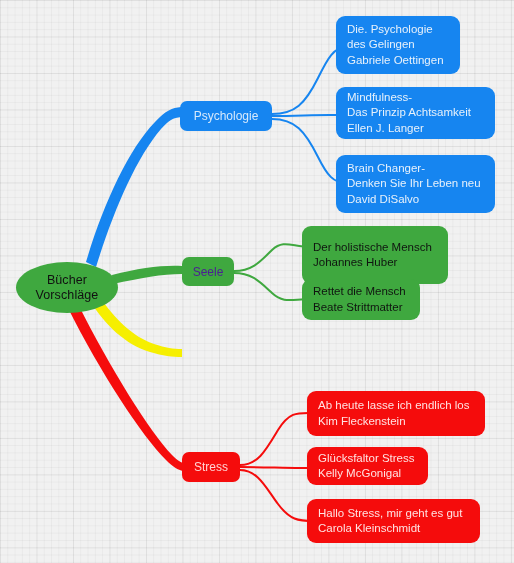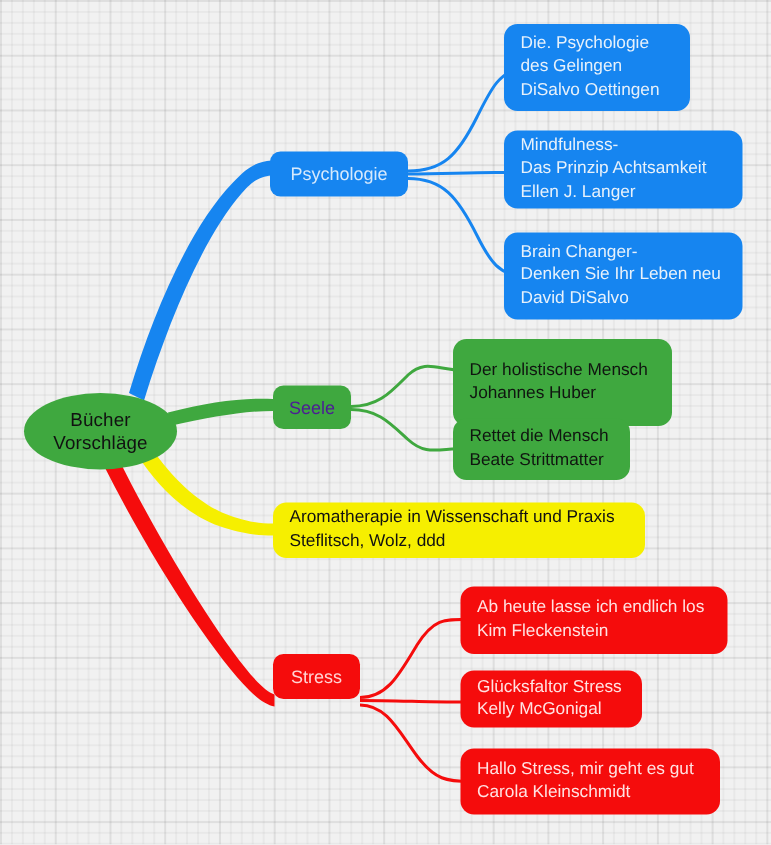--- a/index.html
+++ b/index.html
@@ -108,21 +108,21 @@
   </svg>
 
   <div class="node node-root" style="left:16px; top:262px; width:102px; height:51px;">Bücher
 Vorschläge</div>
 
   <div class="node node-branch c-blue" style="left:180px; top:101px; width:92px; height:30px;">Psychologie</div>
 
   <div class="node node-leaf c-blue" style="left:336px; top:16px; width:124px; height:58px;">
     <span class="leaf-text">Die. Psychologie
 des Gelingen
-DiSalvo Oettingen</span>
+Gabriele Oettingen</span>
   </div>
 
   <div class="node node-leaf c-blue" style="left:336px; top:87px; width:159px; height:52px;">
     <span class="leaf-text">Mindfulness-
 Das Prinzip Achtsamkeit
 Ellen J. Langer</span>
   </div>
 
   <div class="node node-leaf c-blue" style="left:336px; top:155px; width:159px; height:58px;">
     <span class="leaf-text">Brain Changer-
@@ -135,26 +135,22 @@
   <div class="node node-leaf c-green" style="left:302px; top:226px; width:146px; height:58px;">
     <span class="leaf-text">Der holistische Mensch
 Johannes Huber</span>
   </div>
 
   <div class="node node-leaf c-green" style="left:302px; top:279px; width:118px; height:41px;">
     <span class="leaf-text">Rettet die Mensch
 Beate Strittmatter</span>
   </div>
 
-  <div class="node node-leaf c-yellow" style="left:182px; top:335px; width:248px; height:37px;">
-    <span class="leaf-text">Aromatherapie in Wissenschaft und Praxis
-Steflitsch, Wolz, ddd</span>
-  </div>
 
-  <div class="node node-branch c-red" style="left:182px; top:436px; width:58px; height:30px;">Stress</div>
+  <div class="node node-branch c-red" style="left:182px; top:452px; width:58px; height:30px;">Stress</div>
 
   <div class="node node-leaf c-red" style="left:307px; top:391px; width:178px; height:45px;">
     <span class="leaf-text">Ab heute lasse ich endlich los
 Kim Fleckenstein</span>
   </div>
 
   <div class="node node-leaf c-red" style="left:307px; top:447px; width:121px; height:38px;">
     <span class="leaf-text">Glücksfaltor Stress
 Kelly McGonigal</span>
   </div>

